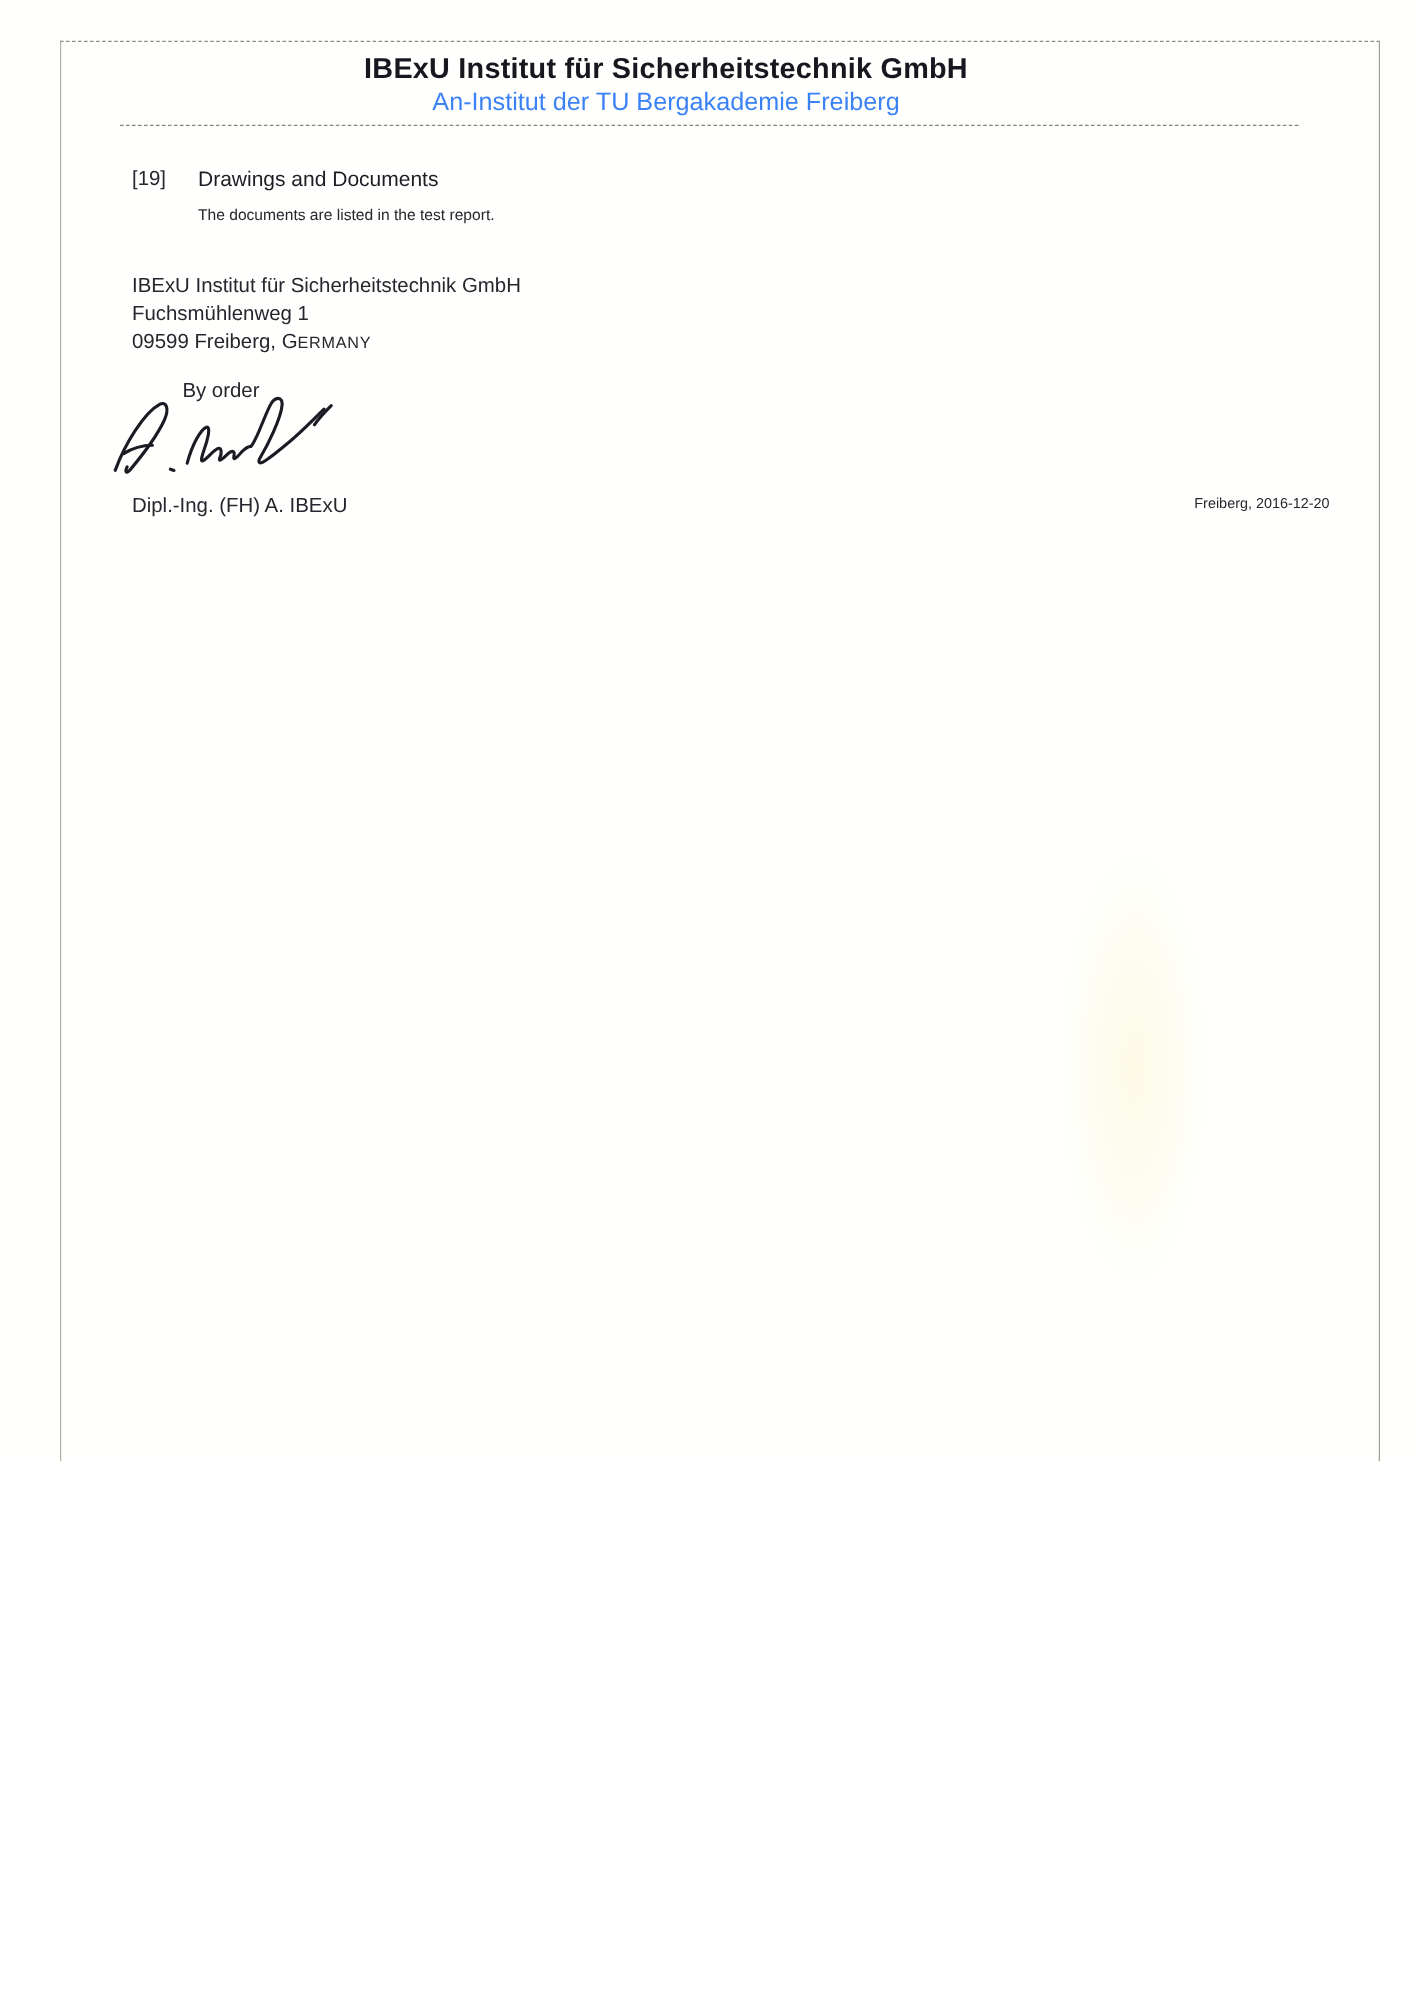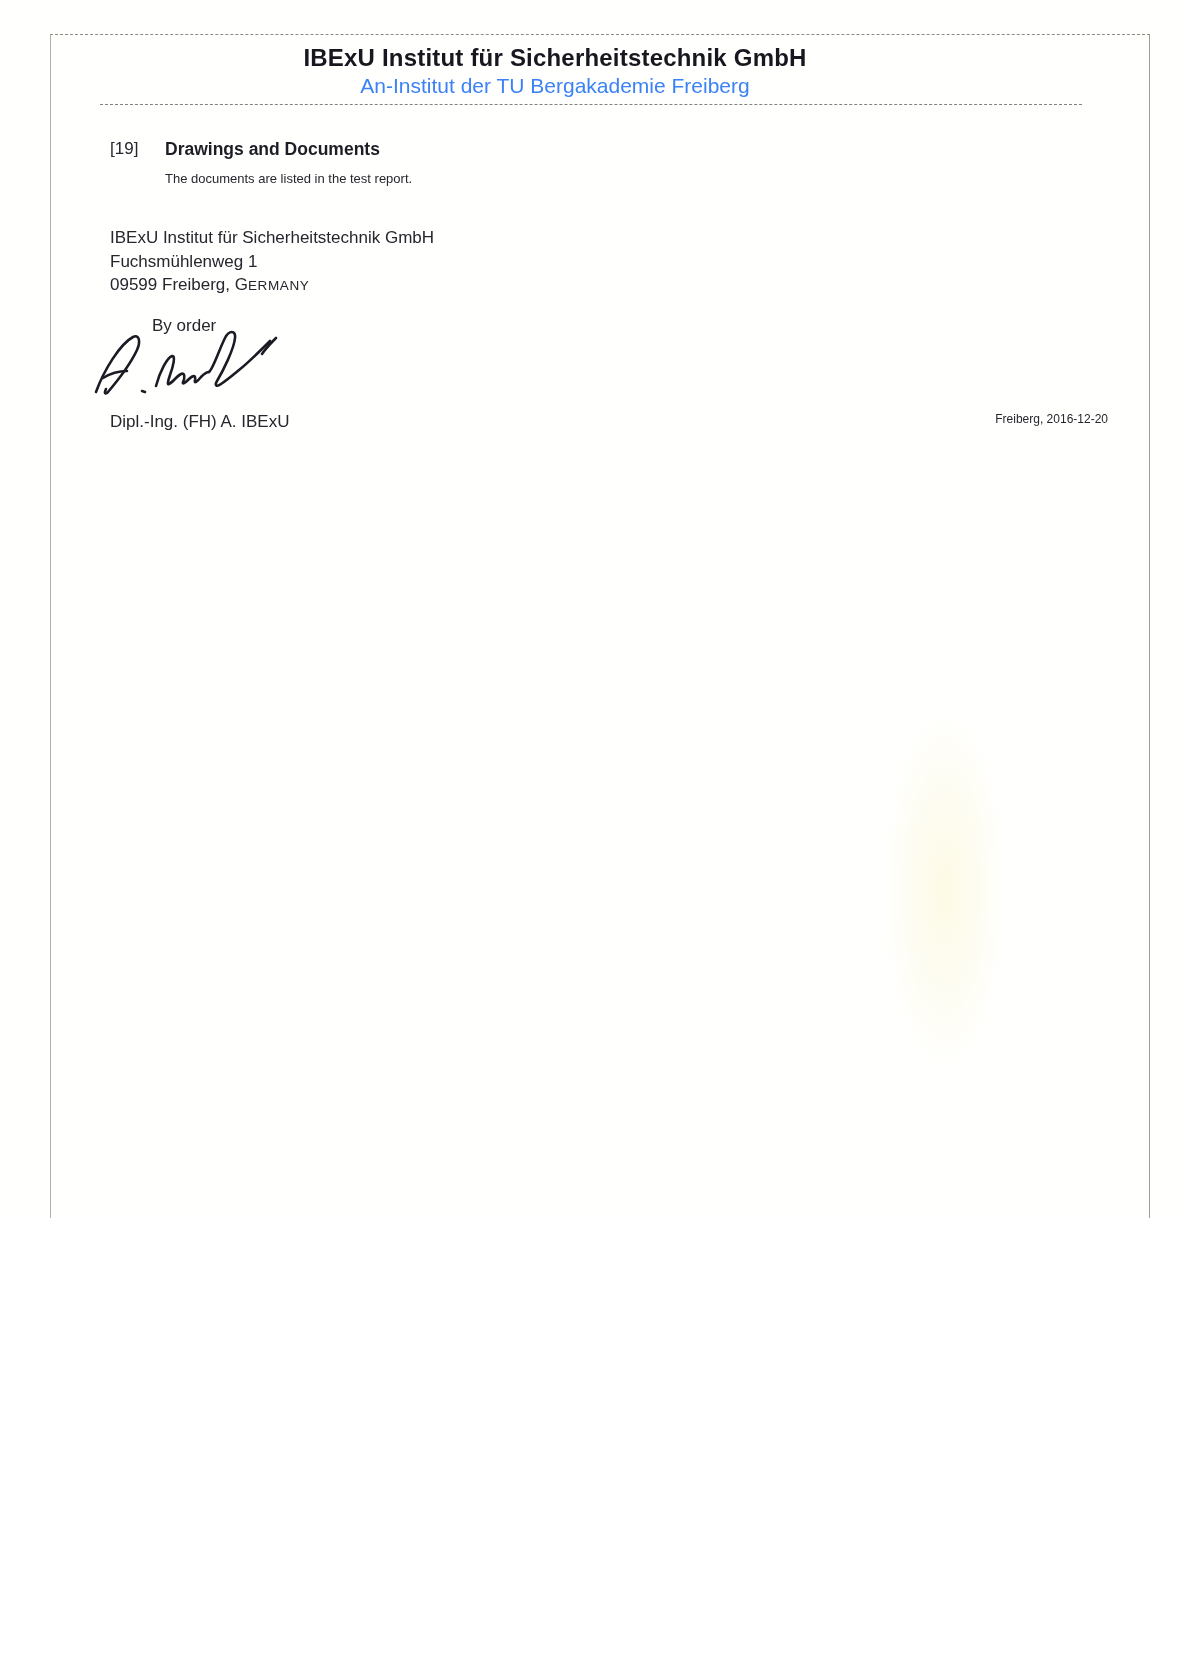--- a/index.html
+++ b/index.html
@@ -48,21 +48,21 @@
   }
   .section-number {
     position: absolute;
     left: 110px; top: 139px;
     font-size: 17px;
   }
   .section-heading {
     position: absolute;
     left: 165px; top: 139px;
     font-size: 17.5px;
-    font-weight: 700;
+    font-weight: 400;
     color: #1d1d26;
   }
   .section-body {
     position: absolute;
     left: 165px; top: 171px;
     font-size: 13px;
   }
   .address {
     position: absolute;
     left: 110px; top: 226px;

